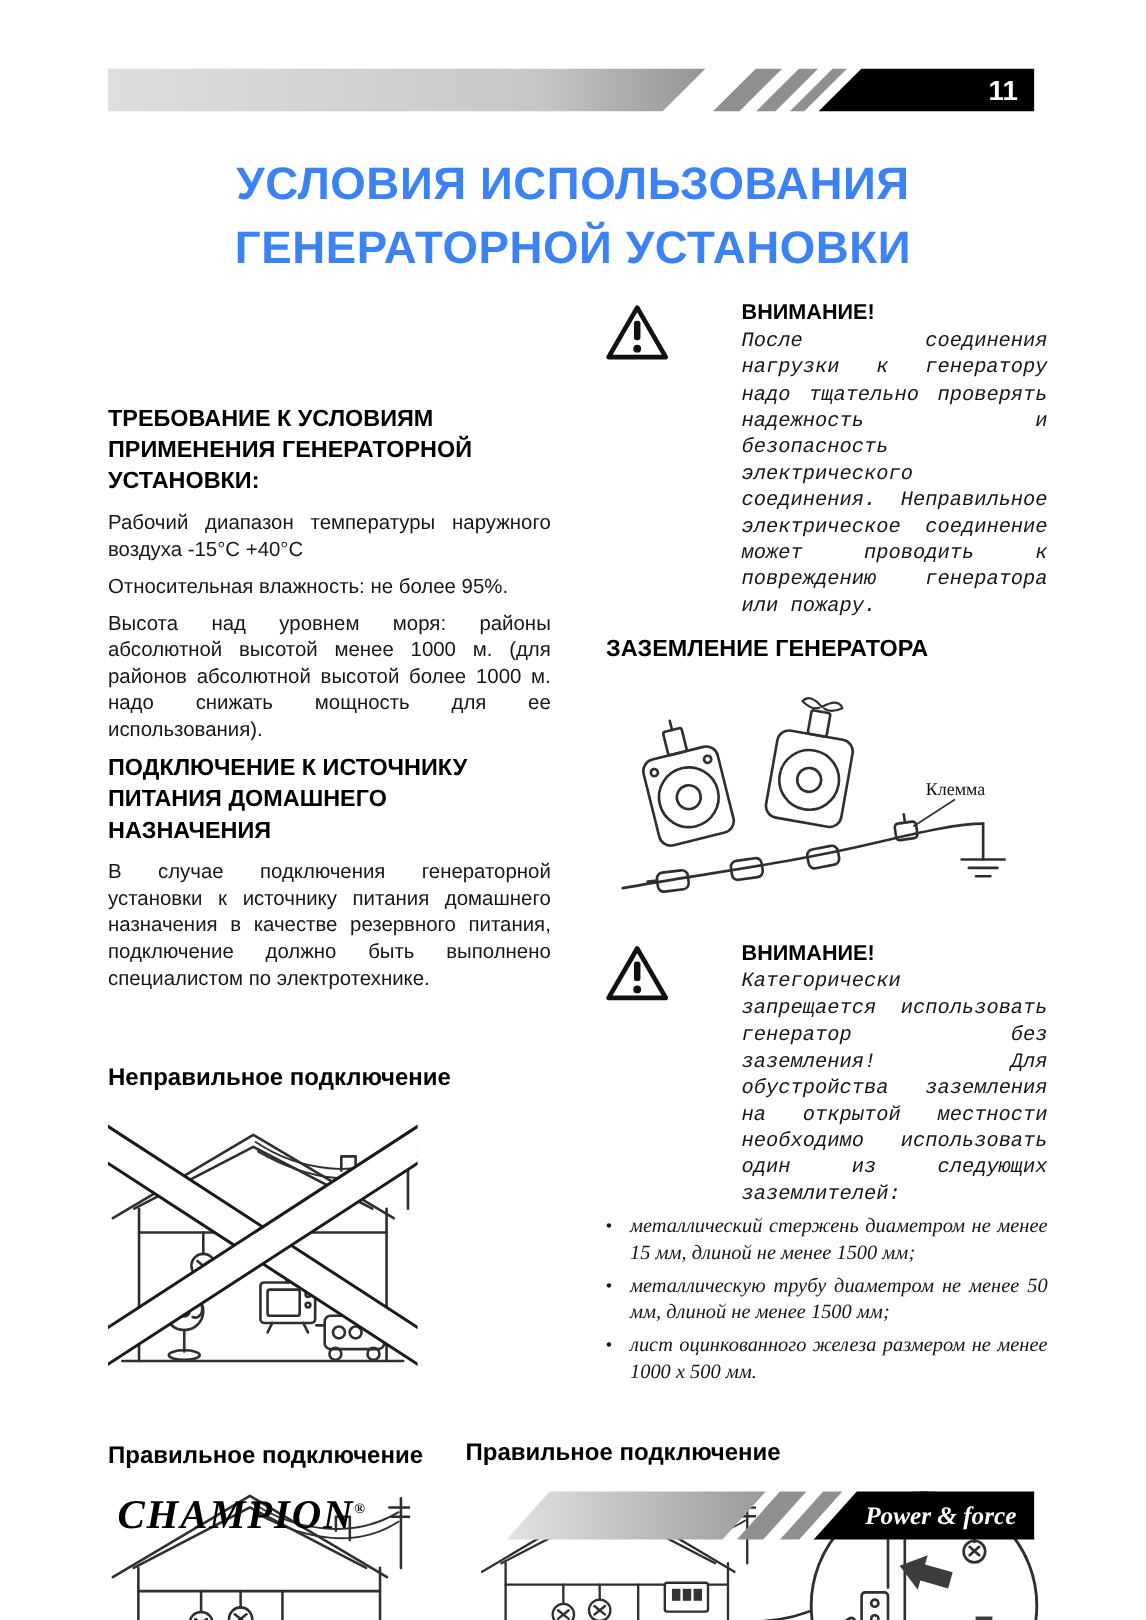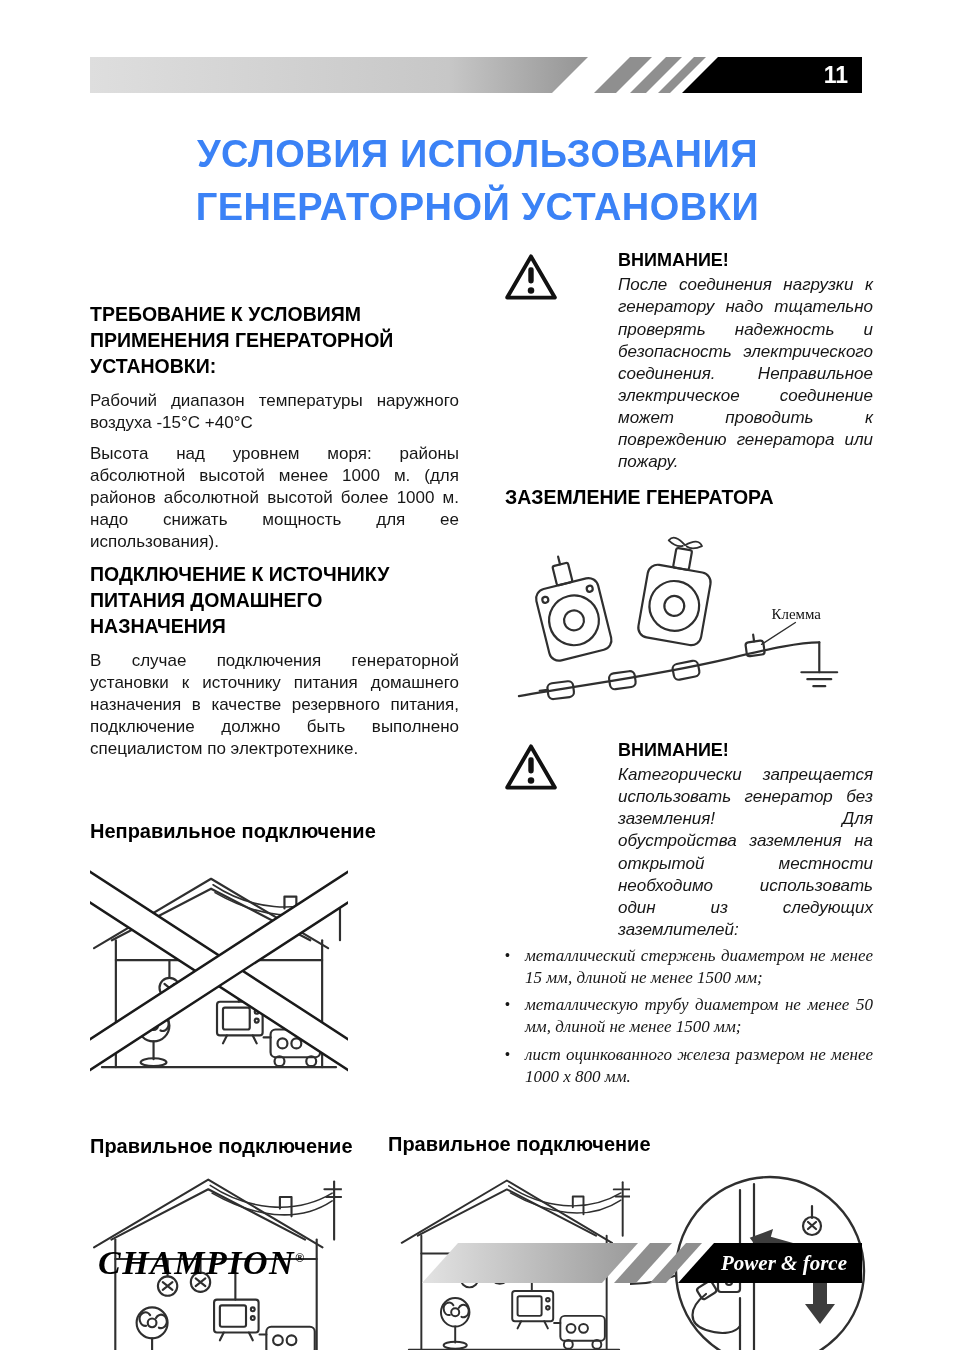--- a/index.html
+++ b/index.html
@@ -17,21 +17,21 @@
   .col-right { width:368px; flex:none; }
   h2.sec { font-size:19.5px; line-height:1.33; font-weight:bold; color:#000; margin:0 0 10px; }
   .sec2 { margin-top:24px; }
   p.body { font-size:17px; line-height:1.3; text-align:justify; margin:0 0 9px; }
   .fig-caption { font-size:20px; font-weight:bold; color:#000; margin:0 0 8px; }
   .cap-wrong { margin-top:60px; }
   .warning { display:flex; gap:14px; margin-bottom:12px; }
   .warn-icon { flex:none; width:54px; padding-top:3px; }
   .warn-text { flex:1;margin-left:45px; }
   .warn-label { font-size:18px; font-weight:bold; color:#000; margin-bottom:3px; }
-  .warn-para { font-family:Liberation Sans, sans-serif; font-style:italic;
+  .warn-para { font-family:Liberation Mono, monospace; font-style:italic;
                font-size:17px; line-height:1.3; text-align:justify; }
   .bullets { margin-top:2px; }
   .bullet { display:flex; gap:10px; margin-bottom:6px;
             font-family:"Liberation Serif", serif; font-style:italic;
             font-size:17px; line-height:1.28; }
   .bullet .dot { flex:none; width:10px; font-family:"Liberation Sans",sans-serif;
                  font-style:normal; font-size:14px; padding-top:2px; }
   .bullet .btext { flex:1; text-align:justify; }
   .cap-right-r, .fig-wide { margin-left:-117px; }
   .cap-bottom { margin-top:46px; }
@@ -124,20 +124,21 @@
     <h1 class="title">
       <span style="display:block">УСЛОВИЯ ИСПОЛЬЗОВАНИЯ</span>
       <span style="display:block">ГЕНЕРАТОРНОЙ УСТАНОВКИ</span>
     </h1>
 
     <div class="columns">
 
       <div class="col-left">
         <h2 class="sec">ТРЕБОВАНИЕ К УСЛОВИЯМ ПРИМЕНЕНИЯ ГЕНЕРАТОРНОЙ УСТАНОВКИ:</h2>
         <p class="body">Рабочий диапазон температуры наружного воздуха -15°C +40°C</p>
+        <p class="body">Относительная влажность: не более 95%.</p>
         <p class="body">Высота над уровнем моря: районы абсолютной высотой менее 1000 м. (для районов абсолютной высотой более 1000 м. надо снижать мощность для ее использования).</p>
 
         <h2 class="sec sec2">ПОДКЛЮЧЕНИЕ К ИСТОЧНИКУ ПИТАНИЯ ДОМАШНЕГО НАЗНАЧЕНИЯ</h2>
         <p class="body">В случае подключения генераторной установки к источнику питания домашнего назначения в качестве резервного питания, подключение должно быть выполнено специалистом по электротехнике.</p>
 
         <h3 class="fig-caption cap-wrong">Неправильное подключение</h3>
         <svg class="figblock" viewBox="0 0 260 240" width="258" height="238">
           <use href="#sym-house" x="0" y="14" width="260" height="220"></use>
           <rect x="-44" y="108" width="348" height="26" rx="3" fill="#ffffff" stroke="#1a1a1a" stroke-width="2.5" transform="rotate(33 130 122)"></rect>
           <rect x="-44" y="108" width="348" height="26" rx="3" fill="#ffffff" stroke="#1a1a1a" stroke-width="2.5" transform="rotate(-33 130 122)"></rect>
@@ -223,21 +224,21 @@
           <div class="bullet">
             <span class="dot">•</span>
             <span class="btext">металлический стержень диаметром не менее 15 мм, длиной не менее 1500 мм;</span>
           </div>
           <div class="bullet">
             <span class="dot">•</span>
             <span class="btext">металлическую трубу диаметром не менее 50 мм, длиной не менее 1500 мм;</span>
           </div>
           <div class="bullet">
             <span class="dot">•</span>
-            <span class="btext">лист оцинкованного железа размером не менее 1000 х 800 мм.</span>
+            <span class="btext">лист оцинкованного железа размером не менее 1000 х 500 мм.</span>
           </div>
         </div>
 
         <h3 class="fig-caption cap-bottom cap-right-r">Правильное подключение</h3>
         <svg class="figblock fig-wide" viewBox="0 0 483 215" width="483" height="215">
           <use href="#sym-house" x="10" y="4" width="232" height="196"></use>
           <g fill="none" stroke="#2f2f2f" stroke-width="2">
             <rect x="166" y="88" width="36" height="24" rx="2" fill="#ffffff"></rect>
             <rect x="172" y="93" width="7" height="10" fill="#333333" stroke="none"></rect>
             <rect x="181" y="93" width="7" height="10" fill="#333333" stroke="none"></rect>

